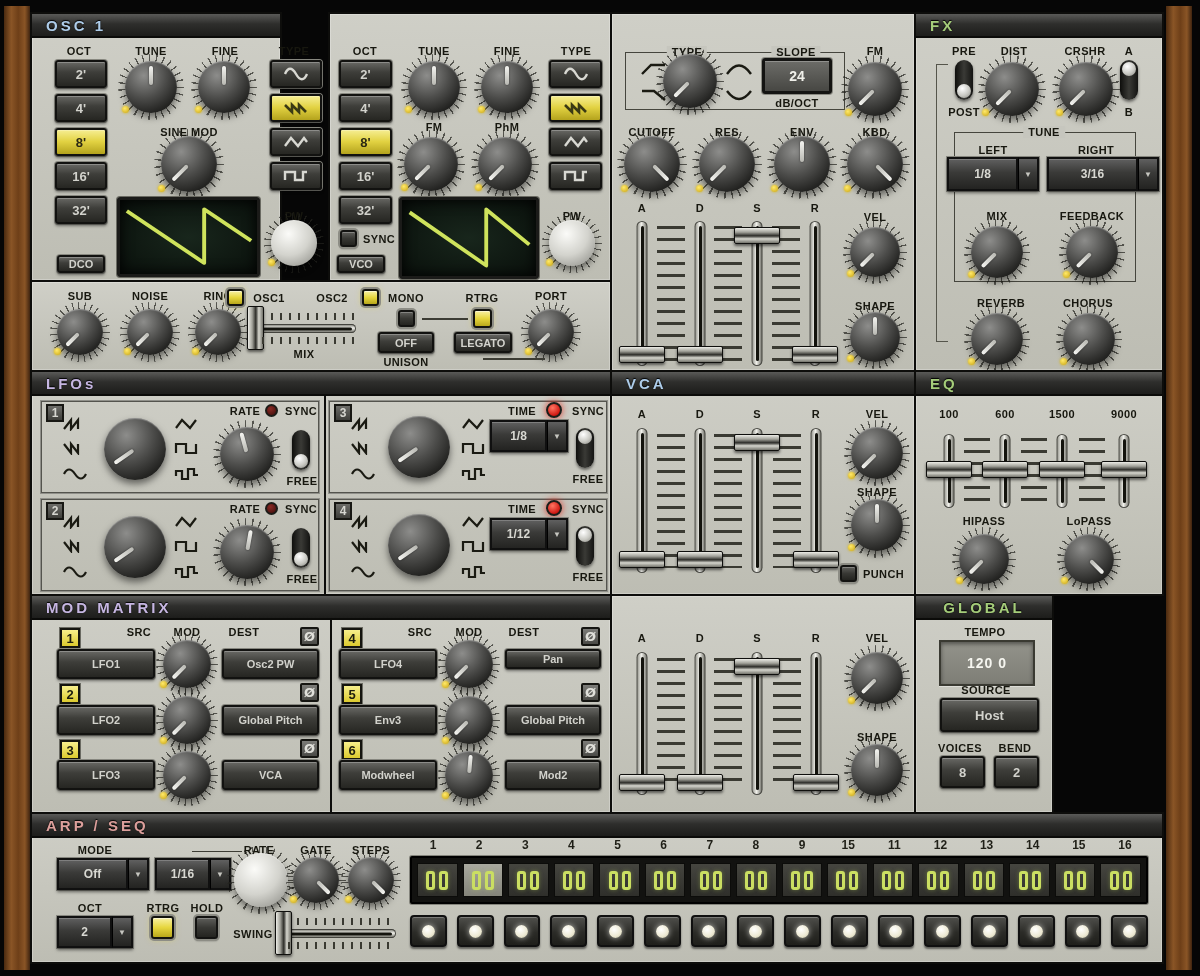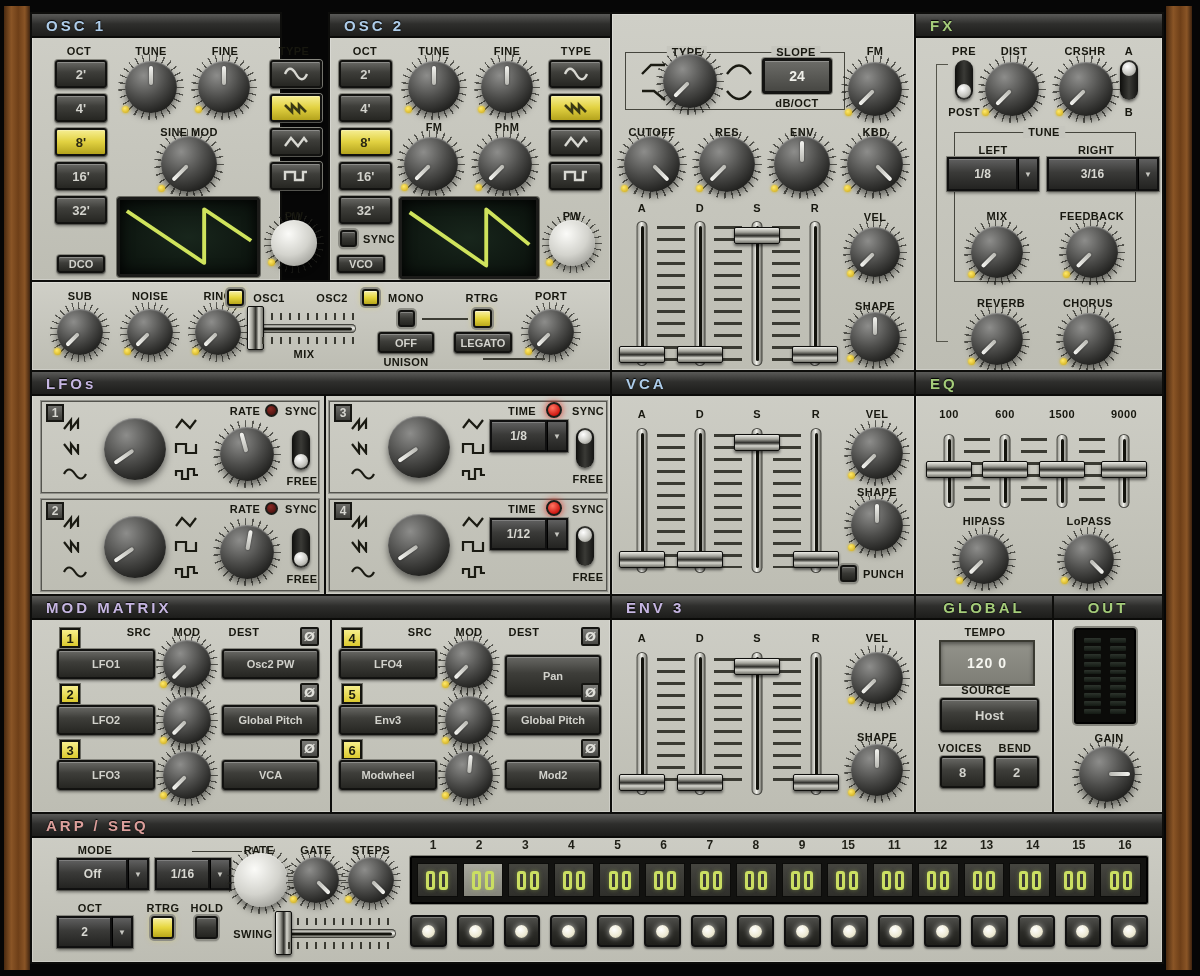--- a/index.html
+++ b/index.html
@@ -198,21 +198,20 @@
         <i class="ticks"></i>
         <i class="cap"></i>
         <i class="ml"></i>
       </div>
     <div class="pbtn sm" style="left:25px;top:241px;width:48px;height:18px">
         <span>DCO</span>
       </div>
   </div>
 
   <div class="section" style="left:328px;top:12px;width:284px;height:270px">
-    <div class="hdr blue">OSC 2</div>
     <div class="lbl" style="left:35px;top:31px">OCT</div>
     <div class="lbl" style="left:104px;top:31px">TUNE</div>
     <div class="lbl" style="left:177px;top:31px">FINE</div>
     <div class="lbl" style="left:246px;top:31px">TYPE</div>
     <div class="pbtn" style="left:9px;top:46px;width:53px;height:28px">
         <span>2'</span>
       </div>
     <div class="pbtn" style="left:9px;top:80px;width:53px;height:28px">
         <span>4'</span>
       </div>
@@ -858,21 +857,21 @@
     <div class="invbtn" style="left:549px;top:31px">Ø</div>
     <div class="pbtn sm" style="left:307px;top:53px;width:98px;height:30px">
         <span>LFO4</span>
       </div>
     <div class="knob" style="left:413px;top:44px;--s:48px;--rot:-135deg">
         <i class="ticks"></i>
         <i class="cap"></i>
         <i class="rot"></i>
         <i class="ml"></i>
       </div>
-    <div class="pbtn sm" style="left:473px;top:59px;width:96px;height:42px">
+    <div class="pbtn sm" style="left:473px;top:53px;width:96px;height:20px">
         <span>Pan</span>
       </div>
     <div class="tagy" style="left:310px;top:88px">5</div>
     <div class="invbtn" style="left:549px;top:87px">Ø</div>
     <div class="pbtn sm" style="left:307px;top:109px;width:98px;height:30px">
         <span>Env3</span>
       </div>
     <div class="knob" style="left:413px;top:100px;--s:48px;--rot:-135deg">
         <i class="ticks"></i>
         <i class="cap"></i>
@@ -892,21 +891,20 @@
         <i class="cap"></i>
         <i class="rot"></i>
         <i class="ml"></i>
       </div>
     <div class="pbtn sm" style="left:473px;top:164px;width:96px;height:30px">
         <span>Mod2</span>
       </div>
   </div>
 
   <div class="section" style="left:610px;top:594px;width:306px;height:220px">
-    <div class="hdr purple">ENV 3</div>
     <div class="lbl" style="left:30px;top:36px">A</div>
     <div class="lbl" style="left:88px;top:36px">D</div>
     <div class="lbl" style="left:145px;top:36px">S</div>
     <div class="lbl" style="left:204px;top:36px">R</div>
     <div class="dashcol" style="left:45px;top:62px;width:28px;height:132px"></div>
     <div class="dashcol" style="left:102px;top:62px;width:28px;height:132px"></div>
     <div class="dashcol" style="left:161px;top:62px;width:28px;height:132px"></div>
     <div class="fader" style="left:7px;top:56px;height:143px;--pos:85%">
         <i class="track"></i>
         <i class="handle"></i>
@@ -950,51 +948,20 @@
     <div class="lbl" style="left:44px;top:146px">VOICES</div>
     <div class="lbl" style="left:99px;top:146px">BEND</div>
     <div class="pbtn" style="left:24px;top:160px;width:45px;height:32px">
         <span>8</span>
       </div>
     <div class="pbtn" style="left:78px;top:160px;width:45px;height:32px">
         <span>2</span>
       </div>
   </div>
 
-  <div class="section" style="left:1052px;top:594px;width:112px;height:220px">
-    <div class="hdr green center">OUT</div>
-    <div class="vu" style="left:20px;top:32px;width:62px;height:96px">
-        <i class="vuseg"></i>
-        <i class="vuseg"></i>
-        <i class="vuseg"></i>
-        <i class="vuseg"></i>
-        <i class="vuseg"></i>
-        <i class="vuseg"></i>
-        <i class="vuseg"></i>
-        <i class="vuseg"></i>
-        <i class="vuseg"></i>
-        <i class="vuseg"></i>
-        <i class="vuseg"></i>
-        <i class="vuseg"></i>
-        <i class="vuseg"></i>
-        <i class="vuseg"></i>
-        <i class="vuseg"></i>
-        <i class="vuseg"></i>
-        <i class="vuseg"></i>
-        <i class="vuseg"></i>
-        <i class="vuseg"></i>
-        <i class="vuseg"></i>
-      </div>
-    <div class="lbl" style="left:55px;top:136px">GAIN</div>
-    <div class="knob" style="left:25px;top:150px;--s:56px;--rot:90deg">
-        <i class="ticks"></i>
-        <i class="cap"></i>
-        <i class="rot"></i>
-      </div>
-  </div>
 
   <div class="section" style="left:30px;top:812px;width:1134px;height:152px">
     <div class="hdr red">ARP / SEQ</div>
     <div class="lbl" style="left:63px;top:30px">MODE</div>
     <div class="dd" style="left:25px;top:44px;width:92px;height:32px">
         <span class="val">Off</span>
         <span class="arr"></span>
       </div>
     <div class="dd" style="left:123px;top:44px;width:76px;height:32px">
         <span class="val">1/16</span>

